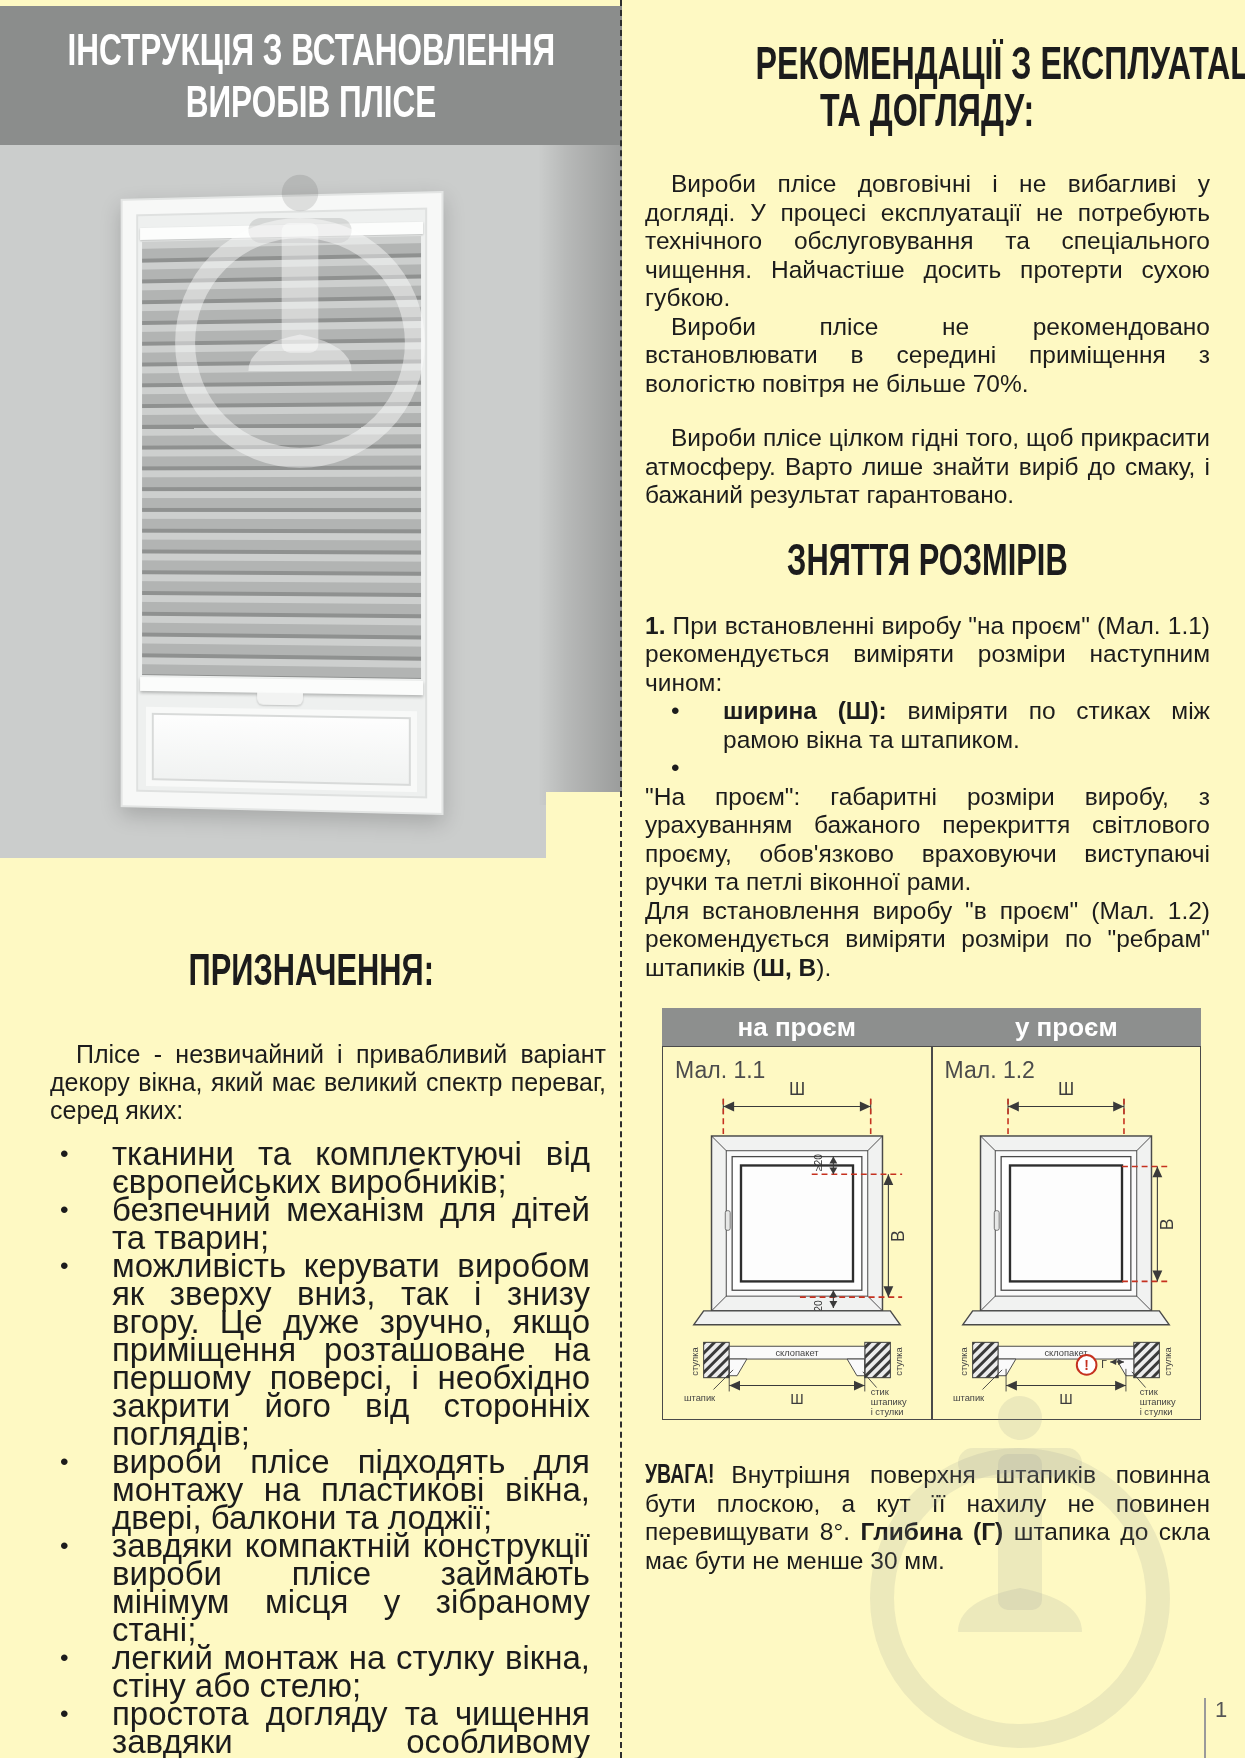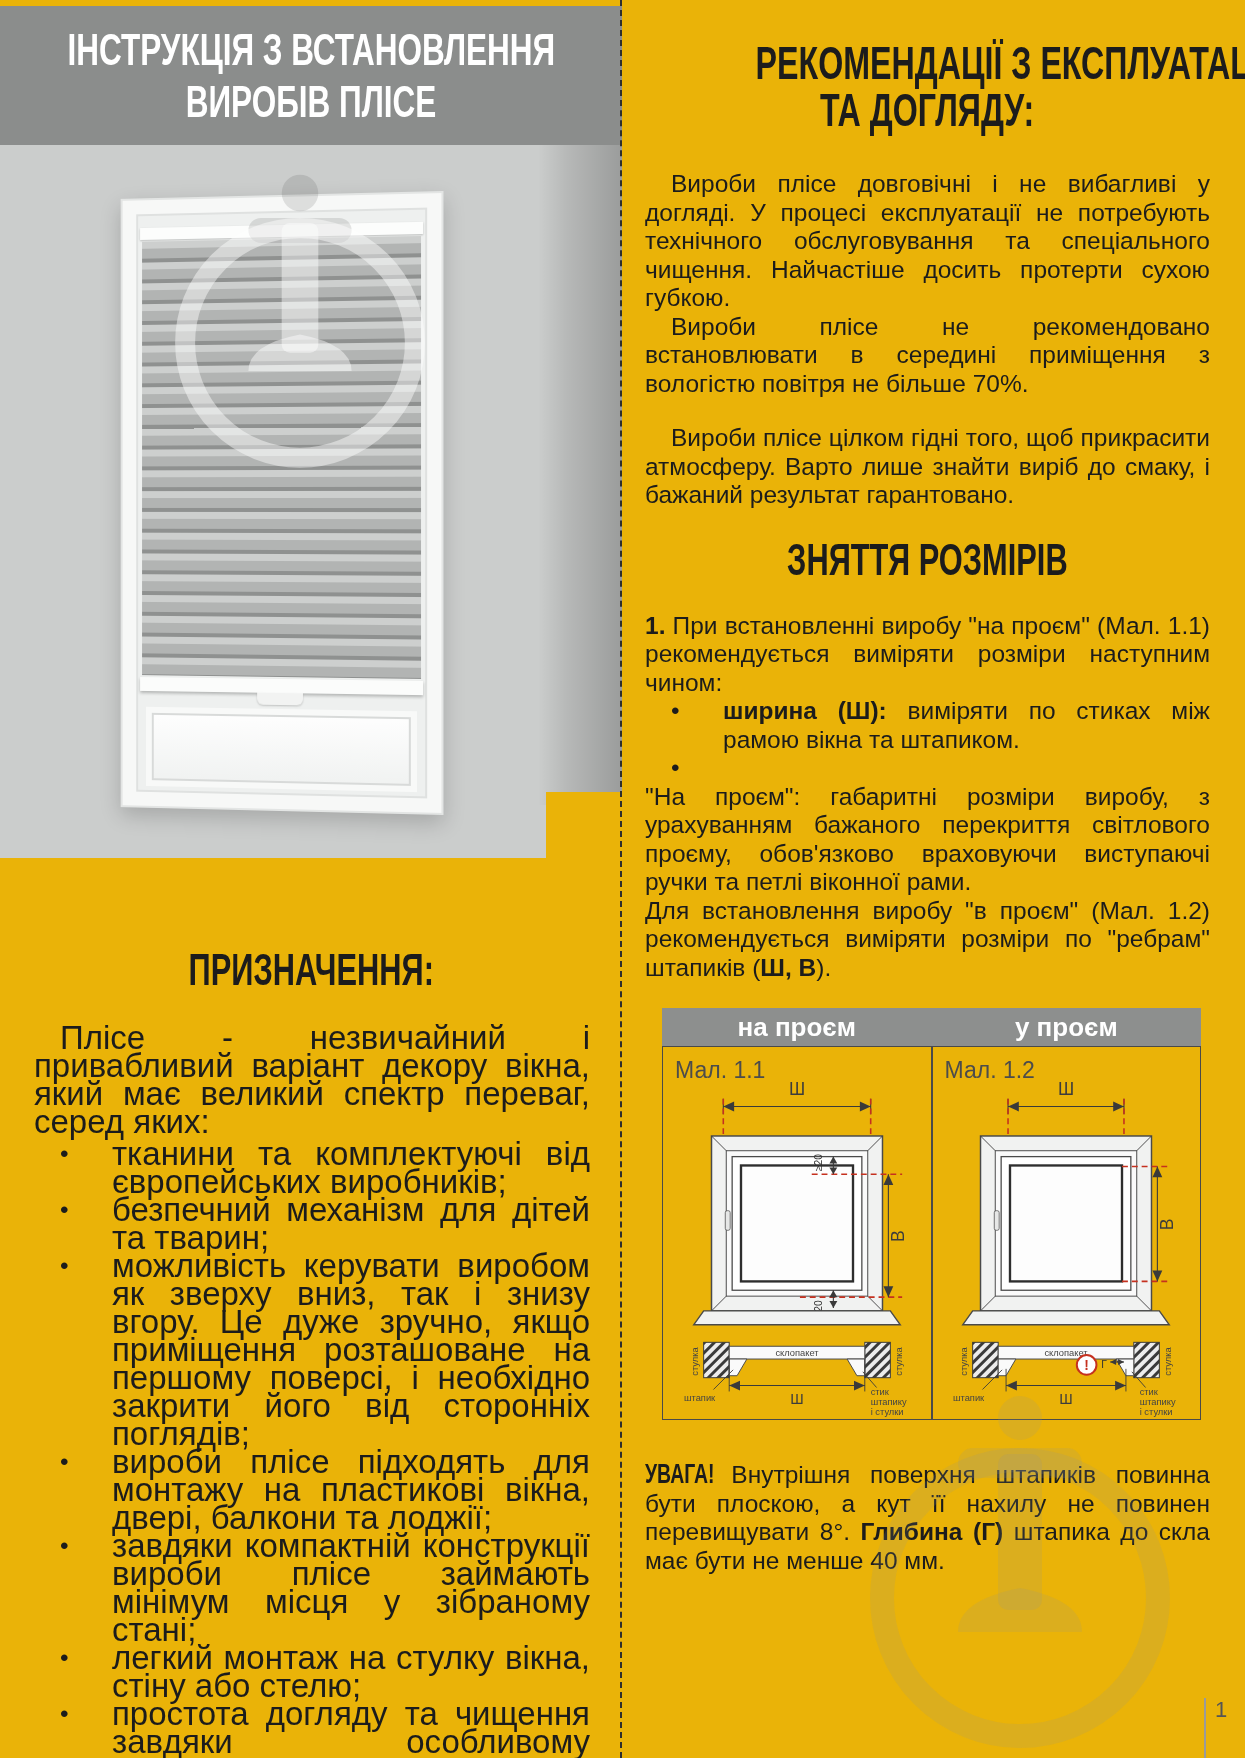--- a/index.html
+++ b/index.html
@@ -1,17 +1,17 @@
 <!DOCTYPE html>
 <html><head>
 <meta charset="utf-8">
 <style>
   html,body{margin:0;padding:0;background:#ffffff;}
   body{font-family:"Liberation Sans", sans-serif;color:#1c1c1c;}
-  .page{position:relative;width:1245px;height:1758px;background:#eab308;overflow:hidden;}
+  .page{position:relative;width:1245px;height:1758px;background:#fef9c3;overflow:hidden;}
 
   
   .left-col{position:absolute;left:0;top:0;width:622px;height:1758px;}
   .left-header{position:absolute;left:0;top:6px;width:622px;height:139px;background:#8b8d8c;
     color:#fff;display:flex;flex-direction:column;align-items:center;justify-content:center;gap:2px;text-align:center;}
   .left-header .ln{font-size:45px;font-weight:700;line-height:50px;white-space:nowrap;}
   .cond{display:inline-block;transform:scaleX(0.70);transform-origin:center;white-space:nowrap;}
 
   .photo{position:absolute;left:0;top:145px;width:622px;height:735px;background:#cbcdcc;
     clip-path:polygon(0 0,622px 0,622px 647px,546px 647px,546px 713px,0 713px);}
@@ -27,21 +27,21 @@
     background:repeating-linear-gradient(180deg,#cdcfce 0 7px,#b2b4b3 7px 17px,#8f9190 17px 21px);}
   .blind-foot{position:absolute;left:20px;right:20px;top:484px;height:14px;background:#fbfcfb;box-shadow:0 2px 3px rgba(0,0,0,.25);}
   .blind-tab{position:absolute;left:50%;top:498px;width:46px;height:12px;margin-left:-23px;background:#f2f3f2;
     border-radius:0 0 6px 6px;box-shadow:0 1px 2px rgba(0,0,0,.2);}
   .glass{position:absolute;left:26px;right:26px;top:514px;bottom:22px;
     background:linear-gradient(180deg,#ffffff,#eff1f0);
     box-shadow:inset 0 0 0 6px #f8f9f8, inset 0 0 0 8px #d8dad9;}
   .wm-top{position:absolute;left:150px;top:8px;width:300px;height:333px;z-index:3;pointer-events:none;}
 
   .purpose-title{position:absolute;left:0;top:946px;width:622px;text-align:center;font-weight:700;font-size:44px;line-height:48px;margin:0;}
-  .intro{position:absolute;left:34px;top:1024px;width:556px;margin:0;font-size:33px;line-height:28px;
+  .intro{position:absolute;left:34px;top:1024px;width:556px;margin:16px;font-size:25px;line-height:28px;
     text-align:justify;text-indent:26px;}
   .benefits{position:absolute;left:34px;top:1140px;width:556px;margin:0;padding:0;list-style:none;}
   .benefits li{display:flex;margin:0;}
   .benefits .bdot{flex:none;width:78px;padding-left:26px;box-sizing:border-box;font-size:24.5px;line-height:28px;}
   .benefits .btxt{flex:1;font-size:33px;line-height:28px;text-align:justify;}
 
   
   .divider{position:absolute;left:620px;top:0;height:1758px;width:0;border-left:2px dashed #2e2e2e;z-index:5;}
 
   
@@ -320,21 +320,21 @@
             <text class="tlab" x="10" y="328">штапик</text>
             <line class="thin" x1="206" y1="314" x2="192" y2="298"></line>
             <text class="tlab" x="200" y="322">стик</text>
             <text class="tlab" x="200" y="332">штапику</text>
             <text class="tlab" x="200" y="342">і стулки</text>
           </svg>
         </div>
       </figure>
     </div>
 
-    <p class="para warn-para"><span class="warn-cond">УВАГА!</span><span> Внутрішня поверхня штапиків повинна бути плоскою, а кут її нахилу не повинен перевищувати 8°. </span><b class="lead">Глибина (Г)</b><span> штапика до скла має бути не менше 40 мм.</span></p>
+    <p class="para warn-para"><span class="warn-cond">УВАГА!</span><span> Внутрішня поверхня штапиків повинна бути плоскою, а кут її нахилу не повинен перевищувати 8°. </span><b class="lead">Глибина (Г)</b><span> штапика до скла має бути не менше 30 мм.</span></p>
   </main>
 
   <svg class="wm-bottom" viewBox="0 0 360 400">
     <g fill="rgba(145,150,148,0.16)" stroke="none">
       <circle cx="180" cy="48" r="22"></circle>
       <rect x="118" y="78" width="124" height="30" rx="15"></rect>
       <rect x="158" y="84" width="44" height="156" rx="10"></rect>
       <path d="M180 218 q-62 12 -62 44 h124 q0 -32 -62 -44 z"></path>
     </g>
     <circle cx="180" cy="228" r="138" fill="none" stroke="rgba(145,150,148,0.16)" stroke-width="24"></circle>

